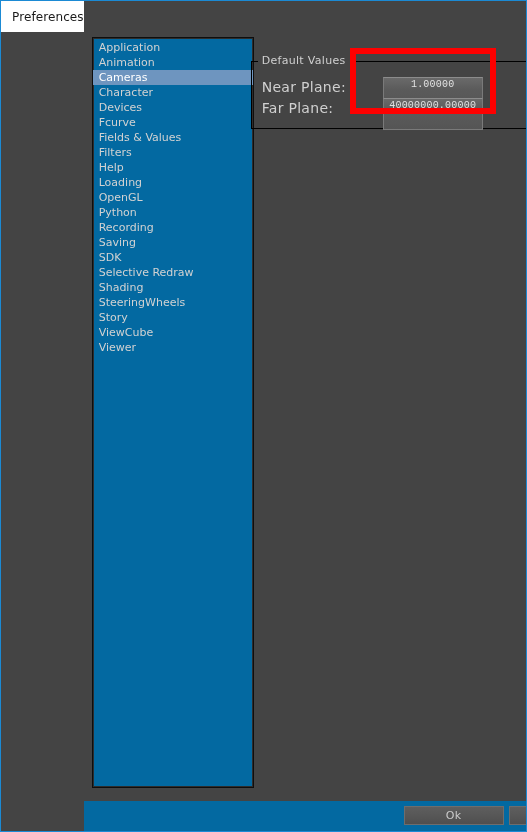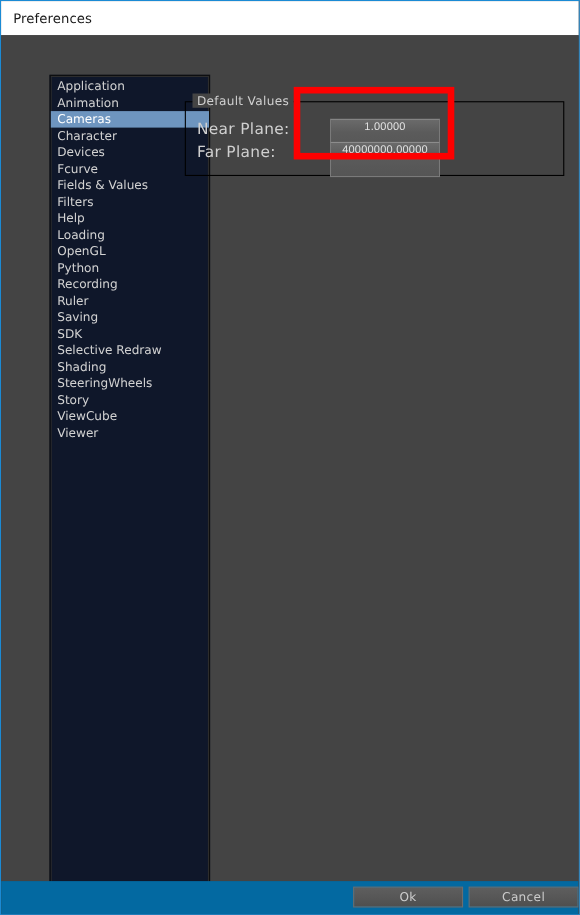--- a/index.html
+++ b/index.html
@@ -15,21 +15,21 @@
   }
 
   .window {
     position: relative;
     width: 527px;
     height: 832px;
     box-sizing: border-box;
     border: 1px solid #1b8ad4;
     background: #444444;
     display: flex;
-    flex-direction: column;
+    flex-direction: row;
     justify-content: flex-end;
   }
 
   
   .titlebar {
     height: 31px;
     background: #ffffff;
     flex: 0 0 auto;
     display: flex;
     align-items: center;
@@ -49,28 +49,27 @@
     flex: 1 1 auto;
     background: #444444;
     overflow: hidden;
   }
 
   
   .sidebar {
     position: absolute;
     left: 8px;
     top: 36px;
-    width: 146px;
+    width: 162px;
     height: 751px;
     box-sizing: border-box;
-    background: #0f172a;
+    background: #0369a1;
     border: 1px solid #0e0e0e;
     box-shadow: inset 0 0 0 1px #2d2d2d;
     overflow: hidden;
-    margin-left: 36px;
   }
   .sidebar-list {
     padding-top: 2px;
   }
   .sidebar-item {
     height: 15px;
     line-height: 15px;
     padding-left: 6px;
     font-family: "DejaVu Sans", "Liberation Sans", sans-serif;
     font-size: 11px;
@@ -131,21 +130,21 @@
     position: absolute;
     left: 131px;
     top: 0;
     width: 100px;
     height: 32px;
     box-sizing: border-box;
     background: linear-gradient(to bottom, #6a6a6a 0%, #5b5b5b 38%, #555555 100%);
     border: 1px solid #7a7a7a;
     border-top-color: #8c8c8c;
     color: #e2e2e2;
-    font-family: Liberation Sans, sans-serif;
+    font-family: Liberation Mono, monospace;
     font-size: 10px;
     text-align: center;
     line-height: 13px;
     letter-spacing: 0.2px;
     white-space: nowrap;
     overflow: hidden;
   }
 
   
   .annotation-box {
@@ -206,21 +205,20 @@
         <div class="sidebar-item">Character</div>
         <div class="sidebar-item">Devices</div>
         <div class="sidebar-item">Fcurve</div>
         <div class="sidebar-item">Fields &amp; Values</div>
         <div class="sidebar-item">Filters</div>
         <div class="sidebar-item">Help</div>
         <div class="sidebar-item">Loading</div>
         <div class="sidebar-item">OpenGL</div>
         <div class="sidebar-item">Python</div>
         <div class="sidebar-item">Recording</div>
-        <div class="sidebar-item">Ruler</div>
         <div class="sidebar-item">Saving</div>
         <div class="sidebar-item">SDK</div>
         <div class="sidebar-item">Selective Redraw</div>
         <div class="sidebar-item">Shading</div>
         <div class="sidebar-item">SteeringWheels</div>
         <div class="sidebar-item">Story</div>
         <div class="sidebar-item">ViewCube</div>
         <div class="sidebar-item">Viewer</div>
       </div>
     </div>

